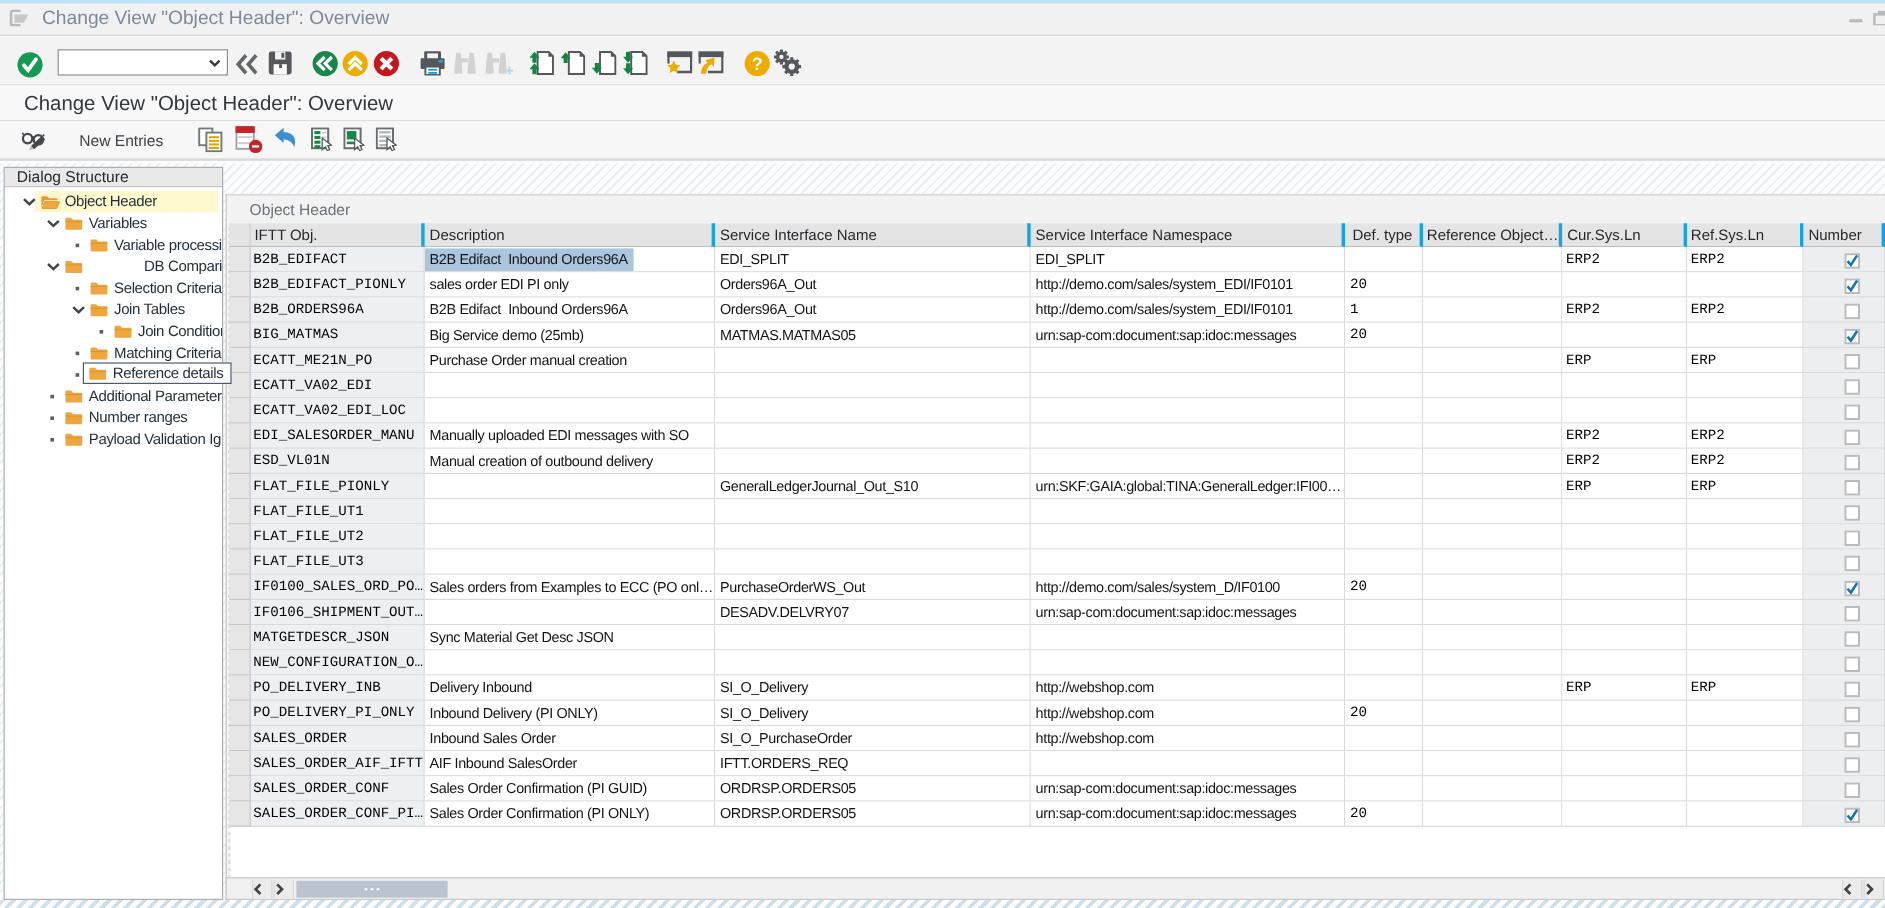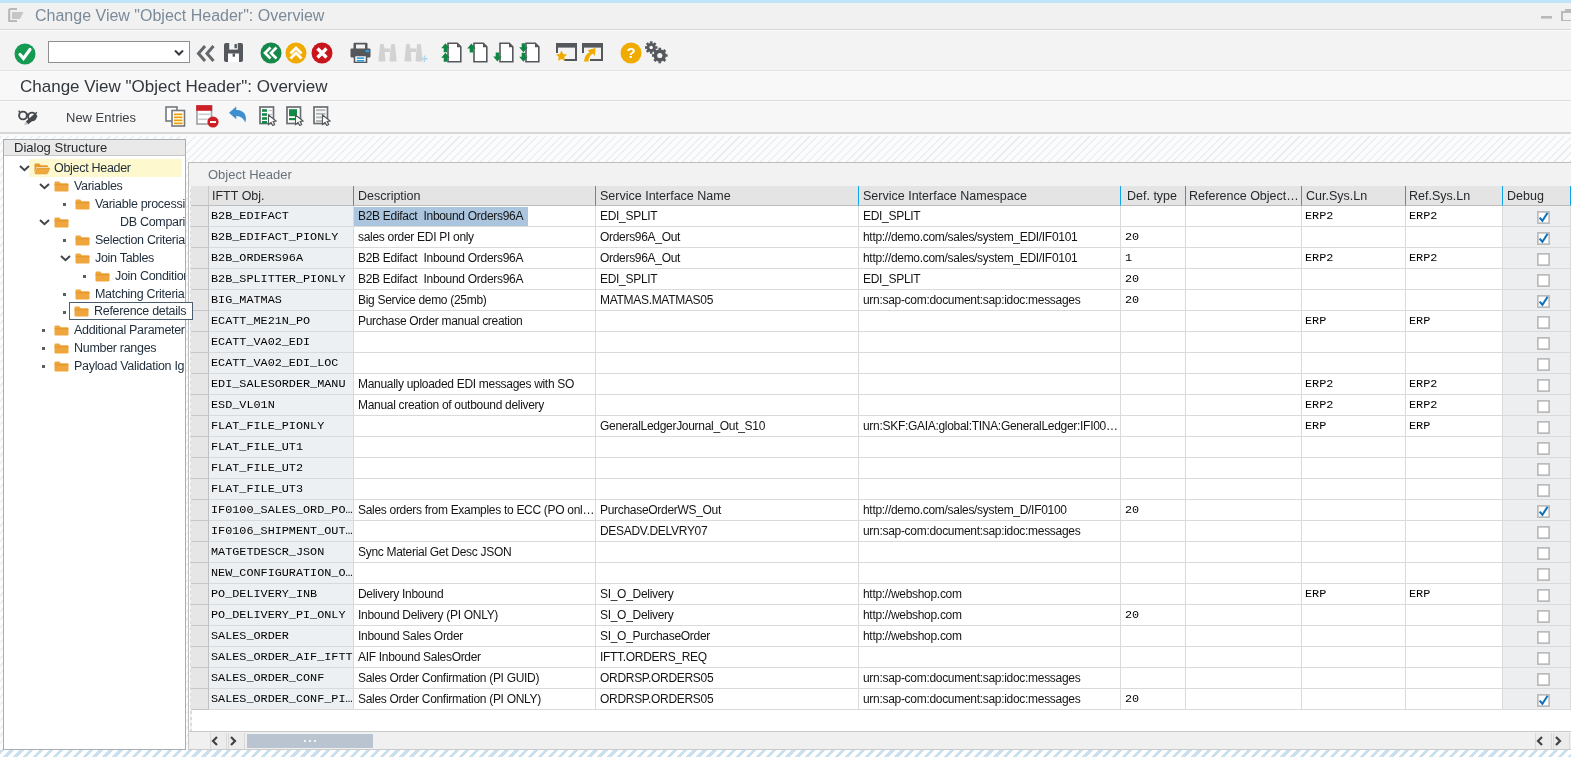--- a/index.html
+++ b/index.html
@@ -19,21 +19,21 @@
 #treehead { position:absolute; left:0; top:0; width:181px; height:16px; background:#e9e9e9; border-bottom:1px solid #c6c6c6; font-size:13px; color:#26292c; padding-left:10px; line-height:15px; }
 .tsel { position:absolute; background:#fdf8cd; height:18px; }
 .tfocus { position:absolute; background:#ffffff; border:1px solid #4a5d6e; }
 .tlabel { position:absolute; white-space:nowrap; letter-spacing:-0.3px; }
 #tablebox { position:absolute; left:188px; top:162px; width:1383px; height:588px; background:#ffffff; border:1px solid #bdbdbd; border-right:none; }
 #tablelabel { position:absolute; left:0; top:0; width:1382px; height:23px; background:#f2f2f2; font-size:13px; color:#68727b; padding-left:19px; line-height:23px; }
 #dashedge { position:absolute; left:1px; top:23px; width:2px; height:545px; background:repeating-linear-gradient(180deg,#f4f4f4 0 3px,#d9dbdc 3px 6px); }
 #grid { position:absolute; left:2px; top:23px; }
 table { border-collapse:separate; border-spacing:0; table-layout:fixed; width:1380px; }
 td,th { padding:0; overflow:hidden; white-space:nowrap; }
-th { height:20px; background:#e4e4e4; border-right:1px solid #0ea5e9; border-bottom:1px solid #bdbdbd; font-weight:normal; font-size:12.5px; color:#26292c; text-align:left; padding-left:4px; }
+th { height:20px; background:#e4e4e4; border-right:3px solid #0ea5e9; border-bottom:1px solid #bdbdbd; font-weight:normal; font-size:12.5px; color:#26292c; text-align:left; padding-left:4px; }
 th.sel { border-right:1px solid #c9c9c9; }
 td { height:21px; background:#ffffff; border-right:1px solid #dadada; border-bottom:1px solid #dadada; font-size:12px; letter-spacing:-0.3px; color:#141414; padding-left:4px; }
 td.sel { background:#e6e6e6; border-bottom:1px solid #c6c6c6; border-right:1px solid #c0c0c0; }
 td.key { background:#edf0f2; font-family:"Liberation Mono", monospace; font-size:11.8px; letter-spacing:0; padding-left:2px; color:#000; }
 td.mono { font-family:"Liberation Mono", monospace; font-size:11.8px; letter-spacing:0; color:#000; }
 td.dbg { background:#eceef0; padding-left:0; } td.dbg svg { margin:2px 0 0 34px; }
 td.desc { padding-left:0; } td.desc .hl { display:inline-block; background:#abc5df; padding:2.5px 5px 2.5px 4px; } td.desc .pl { display:inline-block; padding-left:4px; }
 #hscroll { position:absolute; left:188px; top:731px; width:1383px; height:19px; background:#f0f0f0; border:1px solid #c9c9c9; border-right:none; }
 .sbtn { position:absolute; top:1px; width:17px; height:16px; background:#ececec; border-left:1px solid #d8d8d8; border-right:1px solid #d8d8d8; text-align:center; }
 #sthumb { position:absolute; left:58px; top:2px; width:126px; height:14px; background:#b9c4d0; }
@@ -338,21 +338,21 @@
           <tr>
             <th class="sel"></th>
             <th style="padding-left:3px">IFTT Obj.</th>
             <th>Description</th>
             <th>Service Interface Name</th>
             <th>Service Interface Namespace</th>
             <th style="padding-left:6px">Def. type</th>
             <th style="padding-left:3px">Reference Object…</th>
             <th>Cur.Sys.Ln</th>
             <th style="padding-left:3px">Ref.Sys.Ln</th>
-            <th>Debug</th>
+            <th>Number</th>
           </tr>
           <tr>
             <td class="sel"></td>
             <td class="key">B2B_EDIFACT</td>
             <td class="desc"><span class="hl">B2B Edifact&nbsp; Inbound Orders96A</span></td>
             <td>EDI_SPLIT</td>
             <td>EDI_SPLIT</td>
             <td class="mono"></td>
             <td></td>
             <td class="mono" style="padding-left:3px">ERP2</td>
@@ -384,36 +384,20 @@
           <tr>
             <td class="sel"></td>
             <td class="key">B2B_ORDERS96A</td>
             <td class="desc"><span class="pl">B2B Edifact&nbsp; Inbound Orders96A</span></td>
             <td>Orders96A_Out</td>
             <td>http://demo.com/sales/system_EDI/IF0101</td>
             <td class="mono">1</td>
             <td></td>
             <td class="mono" style="padding-left:3px">ERP2</td>
             <td class="mono" style="padding-left:3px">ERP2</td>
-            <td class="dbg">
-              <svg width="13" height="13" viewBox="0 0 13 13" style="vertical-align:middle">
-                <rect x="0.8" y="0.8" width="11.4" height="11.4" fill="#fff" stroke="#bbbbbb" stroke-width="1.8"></rect>
-              </svg>
-            </td>
-          </tr>
-          <tr>
-            <td class="sel"></td>
-            <td class="key">B2B_SPLITTER_PIONLY</td>
-            <td class="desc"><span class="pl">B2B Edifact&nbsp; Inbound Orders96A</span></td>
-            <td>EDI_SPLIT</td>
-            <td>EDI_SPLIT</td>
-            <td class="mono">20</td>
-            <td></td>
-            <td class="mono" style="padding-left:3px"></td>
-            <td class="mono" style="padding-left:3px"></td>
             <td class="dbg">
               <svg width="13" height="13" viewBox="0 0 13 13" style="vertical-align:middle">
                 <rect x="0.8" y="0.8" width="11.4" height="11.4" fill="#fff" stroke="#bbbbbb" stroke-width="1.8"></rect>
               </svg>
             </td>
           </tr>
           <tr>
             <td class="sel"></td>
             <td class="key">BIG_MATMAS</td>
             <td class="desc"><span class="pl">Big Service demo (25mb)</span></td>

